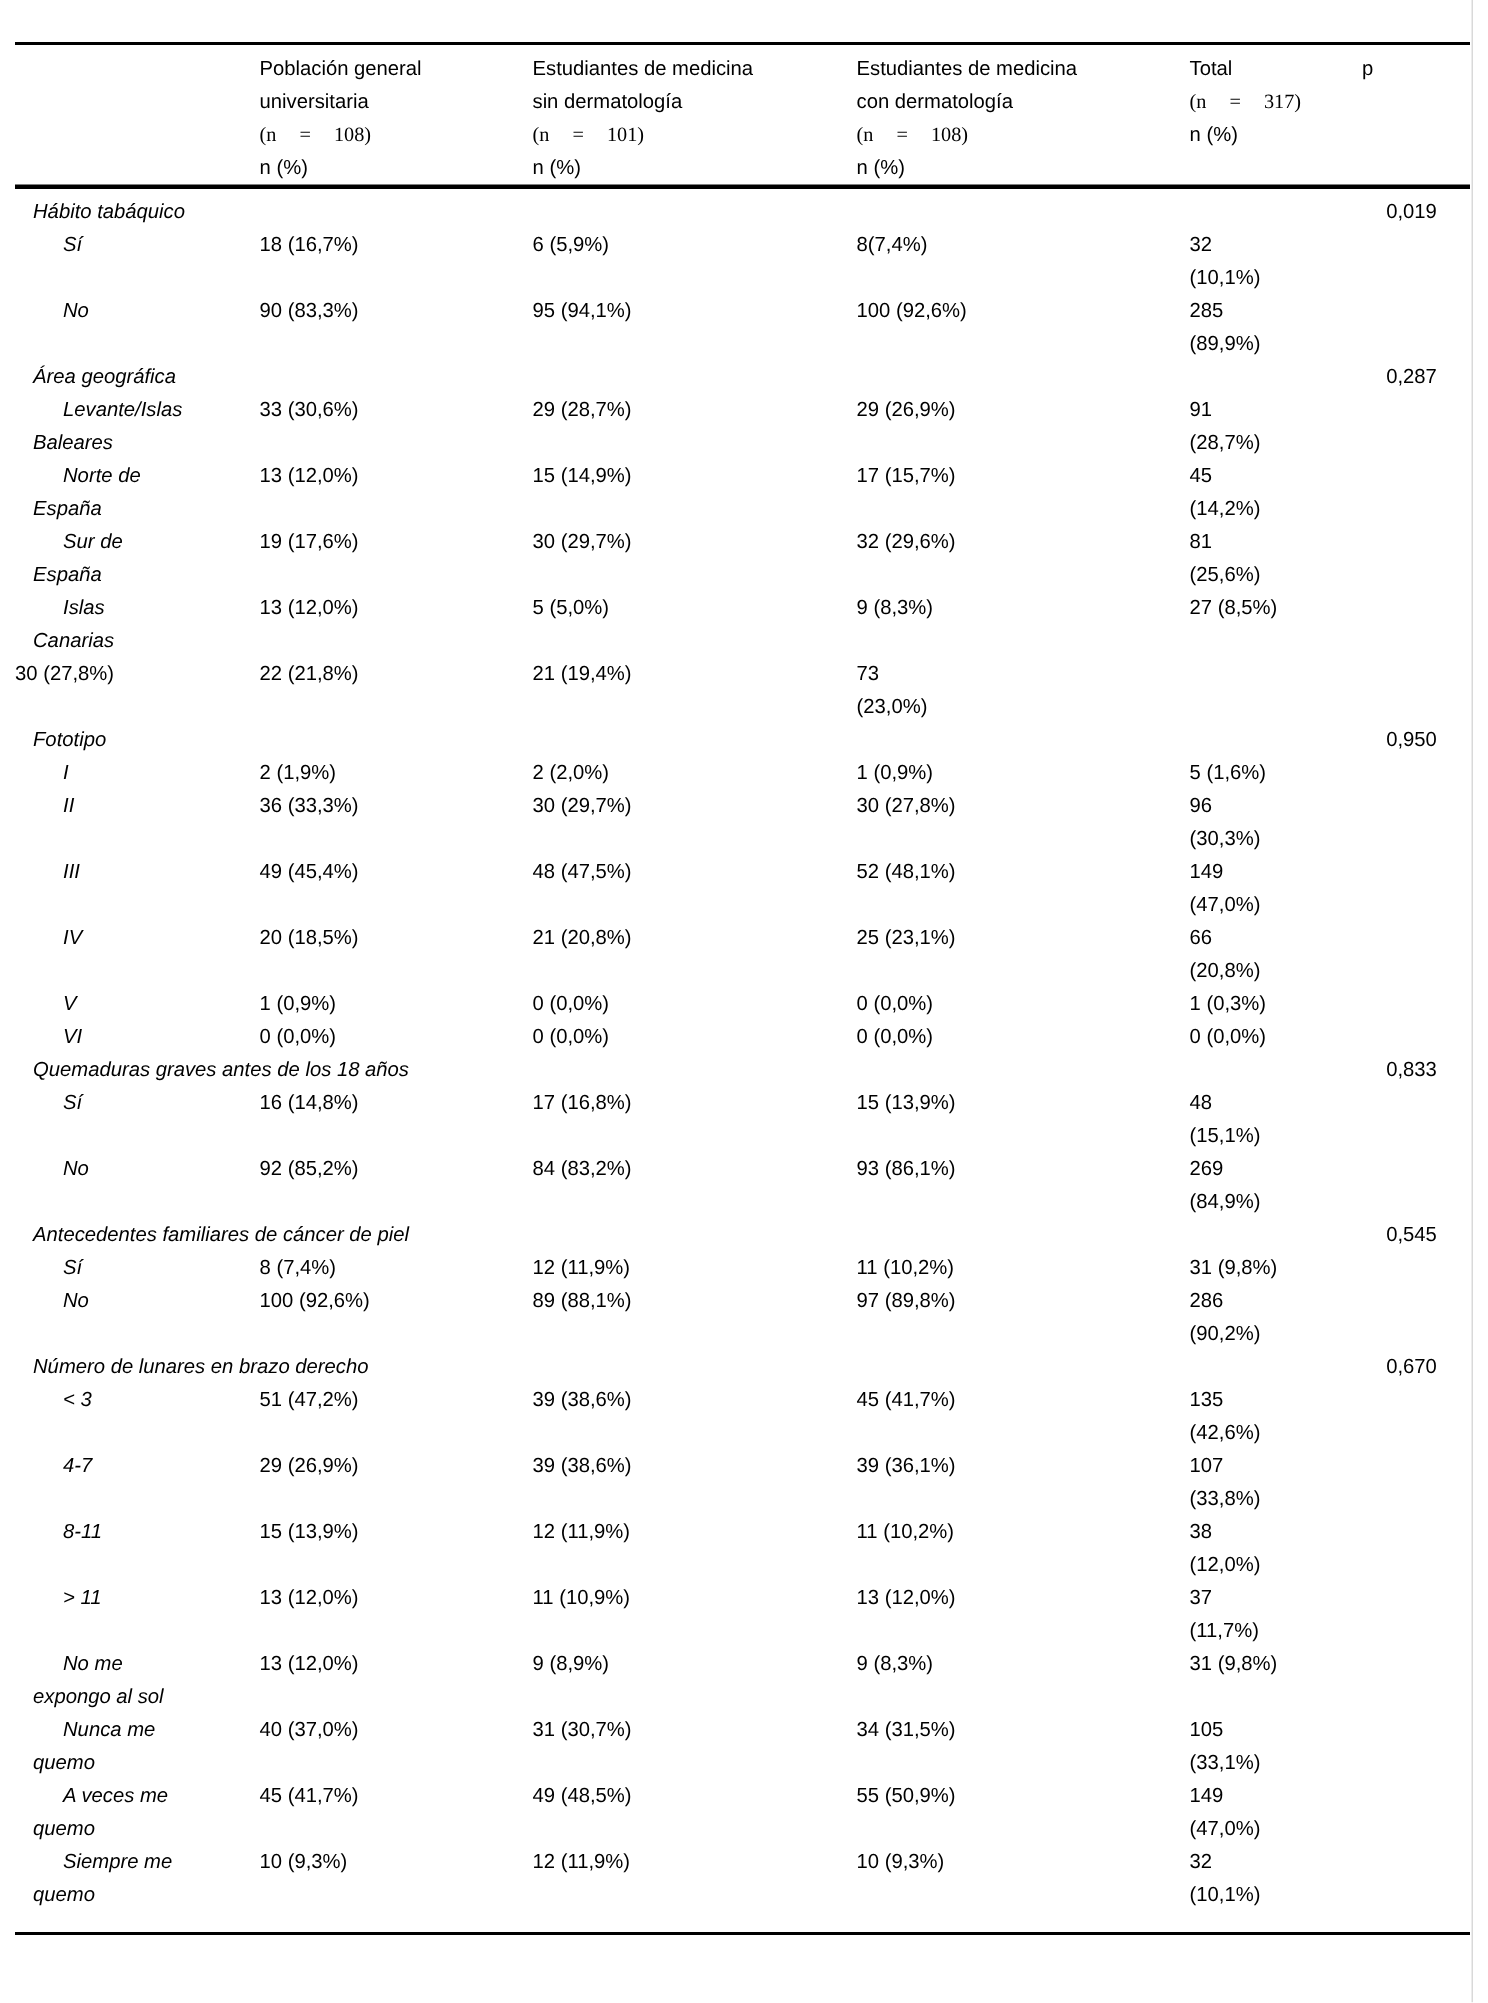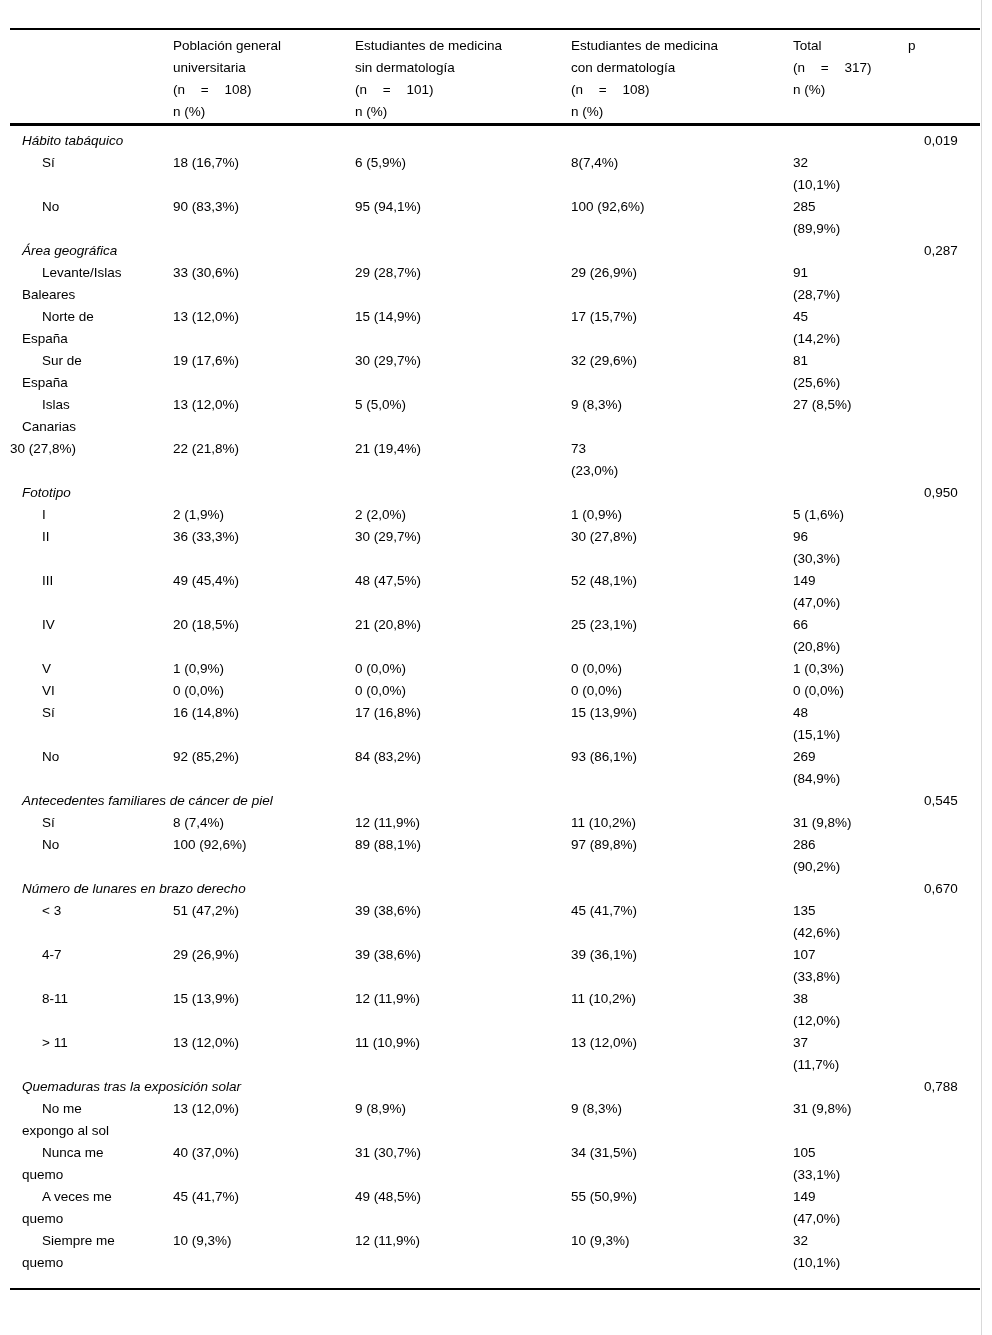--- a/index.html
+++ b/index.html
@@ -21,30 +21,30 @@
   }
   .thead {
     display: grid;
     grid-template-columns: 163px 182px 216px 222px 112px 1fr;
     align-items: start;
     padding: 5px 0 0 0;
     line-height: 22px;
     border-bottom: 3px solid #000;
   }
   .thead .hcell { padding-right: 8px; }
-  .nline { word-spacing: 12px; }
+  .nline { word-spacing: 12px; font-family: Liberation Serif, serif; }
 
   .tbody { padding: 4px 0 14px 0; line-height: 22px; }
   .trow {
     display: grid;
     grid-template-columns: 163px 182px 216px 222px 112px 1fr;
     align-items: start;
   }
   .cell { white-space: pre-line; padding-right: 6px; }
-  .col1 { padding-left: 12px; padding-right: 4px; }
+  .col1 { padding-left: 12px; padding-right: 4px; font-style: italic; }
   .item-row .row-label { text-indent: 20px; }
   .section-title { font-style: italic; grid-column: 1 / 6; }
   .section-row .p-cell { grid-column: 6; text-align: center; }
   .p-cell { padding-left: 3px; }
 </style>
 </head>
 <body>
 
 <div class="page">
   <div class="table-wrap">
@@ -199,20 +199,24 @@
           <div class="cell p-cell"></div>
         </div>
         <div class="trow item-row">
           <div class="cell col1 row-label">VI</div>
           <div class="cell value-cell">0 (0,0%)</div>
           <div class="cell value-cell">0 (0,0%)</div>
           <div class="cell value-cell">0 (0,0%)</div>
           <div class="cell value-cell total-cell">0 (0,0%)</div>
           <div class="cell p-cell"></div>
         </div>
+        <div class="trow section-row">
+          <div class="cell col1 section-title">Quemaduras graves antes de los 18 años</div>
+          <div class="cell p-cell">0,833</div>
+        </div>
         <div class="trow item-row">
           <div class="cell col1 row-label">Sí</div>
           <div class="cell value-cell">16 (14,8%)</div>
           <div class="cell value-cell">17 (16,8%)</div>
           <div class="cell value-cell">15 (13,9%)</div>
           <div class="cell value-cell total-cell">48
 (15,1%)</div>
           <div class="cell p-cell"></div>
         </div>
         <div class="trow item-row">
@@ -277,24 +281,20 @@
           <div class="cell p-cell"></div>
         </div>
         <div class="trow item-row">
           <div class="cell col1 row-label">&gt; 11</div>
           <div class="cell value-cell">13 (12,0%)</div>
           <div class="cell value-cell">11 (10,9%)</div>
           <div class="cell value-cell">13 (12,0%)</div>
           <div class="cell value-cell total-cell">37
 (11,7%)</div>
           <div class="cell p-cell"></div>
-        </div>
-        <div class="trow section-row">
-          <div class="cell col1 section-title">Quemaduras tras la exposición solar</div>
-          <div class="cell p-cell">0,788</div>
         </div>
         <div class="trow item-row">
           <div class="cell col1 row-label">No me
 expongo al sol</div>
           <div class="cell value-cell">13 (12,0%)</div>
           <div class="cell value-cell">9 (8,9%)</div>
           <div class="cell value-cell">9 (8,3%)</div>
           <div class="cell value-cell total-cell">31 (9,8%)</div>
           <div class="cell p-cell"></div>
         </div>

